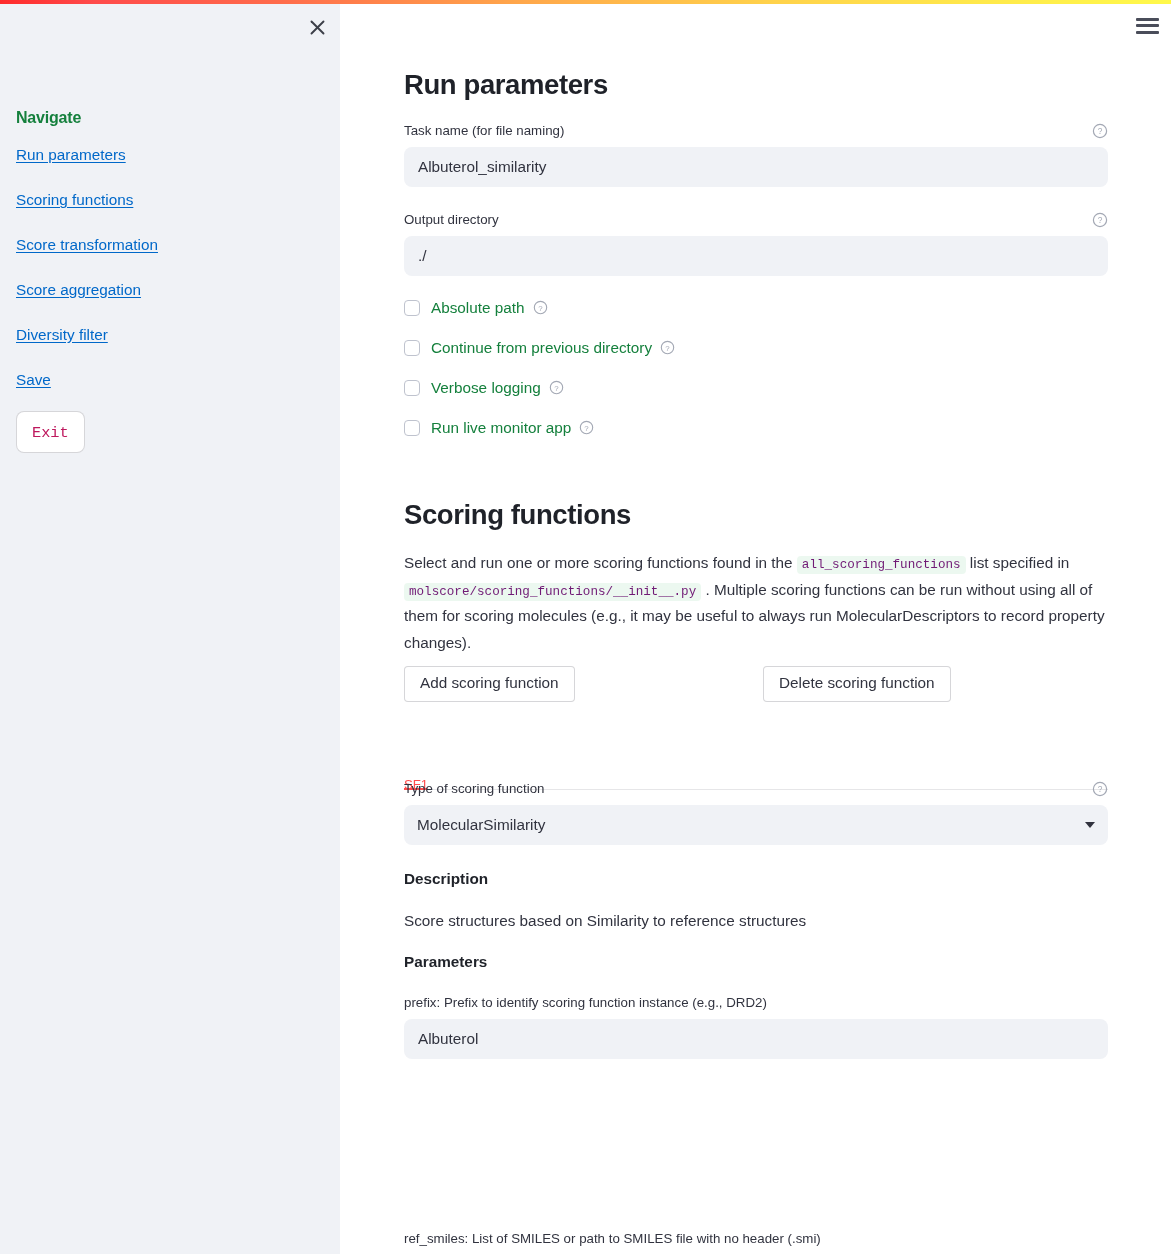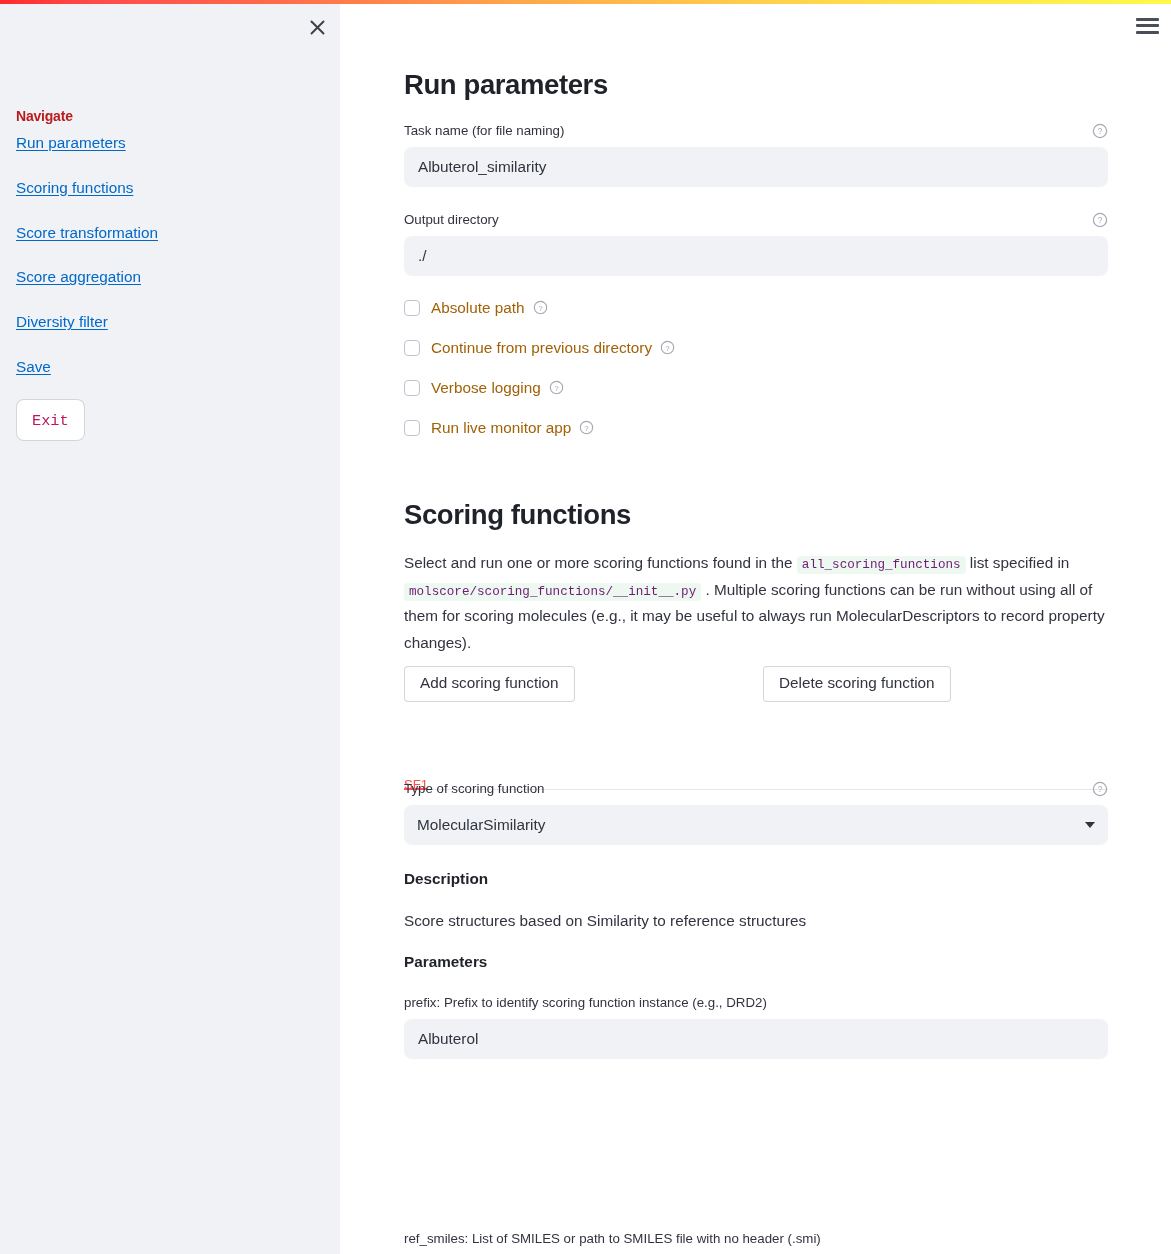--- a/index.html
+++ b/index.html
@@ -47,25 +47,25 @@
     color: #3c3f48;
   }
   #sidebar-close svg { display: block; }
   .nav-wrap {
     position: absolute;
     top: 108px;
     left: 16px;
     width: 300px;
   }
   .nav-title {
-    font-size: 14px;
+    font-size: 16px;
     font-weight: bold;
-    color: #b91c1c;
+    color: #15803d;
     letter-spacing: -0.2px;
-    margin: 0 0 8px 0;
+    margin: 0 0 18px 0;
     line-height: 1.2;
   }
   .nav-link {
     display: block;
     font-size: 15.3px;
     color: #0068c9;
     text-decoration: underline;
     text-underline-offset: 2px;
     margin-bottom: 25px;
     width: fit-content;
@@ -200,21 +200,21 @@
   .cbox {
     width: 16px; height: 16px;
     border: 1.4px solid #bfc3ce;
     border-radius: 4px;
     background: #ffffff;
     flex: 0 0 16px;
     margin-right: 11px;
   }
   .cblabel {
     font-size: 15.3px;
-    color: #a16207;
+    color: #15803d;
     line-height: 1.3;
     white-space: nowrap;
   }
   .cbrow .help-icon { margin-left: 8px; }
 
   
   p.sec-desc {
     font-size: 15.3px;
     color: #31333f;
     line-height: 1.72;

